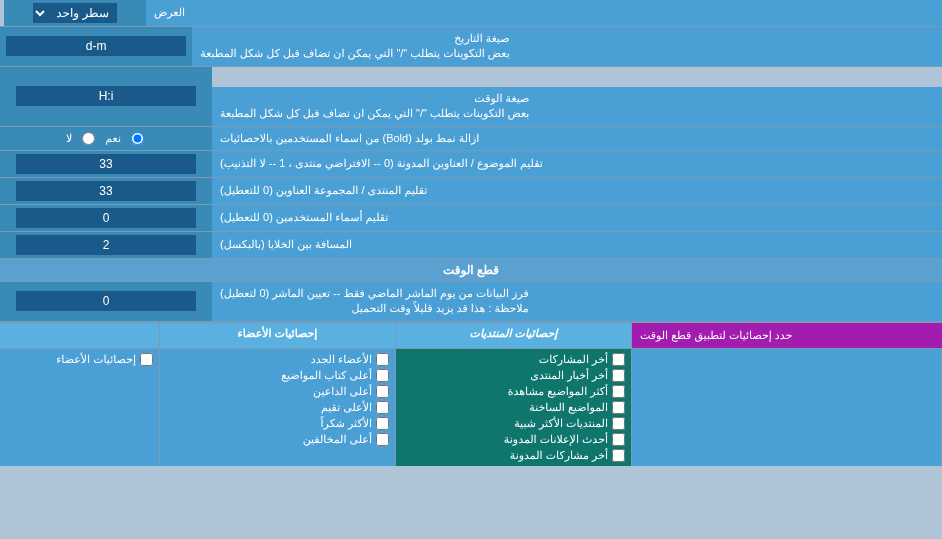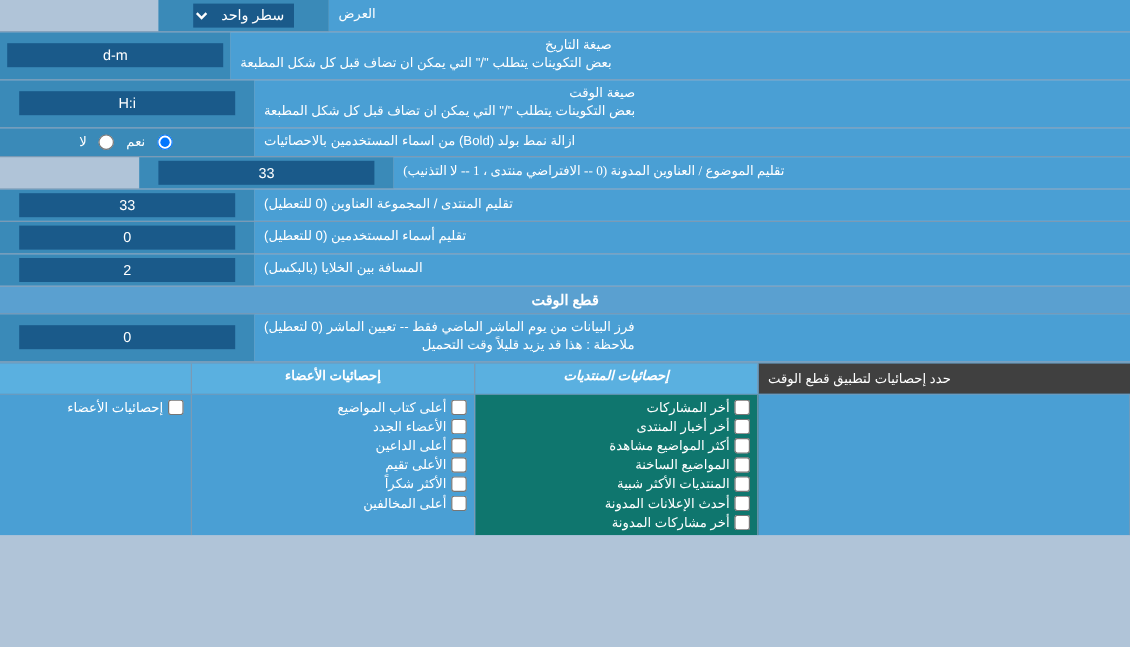--- a/index.html
+++ b/index.html
@@ -116,58 +116,58 @@
       color: #fff;
       font-size: 11px;
       white-space: nowrap;
     }
 
     .checkbox-item input[type="checkbox"] {
       margin: 0;
     }
 
     .limit-label-cell {
-      background: #404040;
+      background: #a21caf;
       color: #fff;
       padding: 6px 8px;
       font-size: 11px;
       display: flex;
       align-items: flex-start;
       justify-content: flex-end;
       text-align: right;
     }
   </style>
 </head>
 <body>
 
 <div>
 
   <div class="row">
-    <div class="label-cell" style="width:668px;">
+    <div class="label-cell" style="width:796px;">
       <span>العرض</span>
     </div>
     <div class="input-cell" style="width:142px;">
       <select class="select-field"><option style="background: rgb(26, 90, 138);">سطر واحد</option><option style="background: rgb(26, 90, 138);">سطرين</option><option style="background: rgb(26, 90, 138);">ثلاثة سطور</option></select>
     </div>
   </div>
 
   <div class="row">
     <div class="label-cell" style="width:830px;">
       <div>
         <div style="white-space:pre-line;">صيغة التاريخ
 بعض التكوينات يتطلب "/" التي يمكن ان تضاف قبل كل شكل المطبعة</div>
       </div>
     </div>
     <div class="input-cell" style="width:212px;">
       <input class="input-field" type="text" style="width: 180px;" value="d-m">
     </div>
   </div>
 
   <div class="row">
-    <div class="label-cell" style="width:730px;">
+    <div class="label-cell" style="width:730px;margin-top:20px;">
       <div style="white-space:pre-line;">صيغة الوقت
 بعض التكوينات يتطلب "/" التي يمكن ان تضاف قبل كل شكل المطبعة</div>
     </div>
     <div class="input-cell" style="width:212px;">
       <input class="input-field" type="text" style="width: 180px;" value="H:i">
     </div>
   </div>
 
   <div class="row">
     <div class="label-cell" style="width:730px;justify-content:flex-end;">
@@ -177,21 +177,21 @@
       <div class="radio-group">
         <input type="radio" name="bold" value="yes" checked="" style="">
         <label>نعم</label>
         <input type="radio" name="bold" value="no" style="">
         <label>لا</label>
       </div>
     </div>
   </div>
 
   <div class="row">
-    <div class="label-cell" style="width:614px;font-family:Liberation Serif, serif;">
+    <div class="label-cell" style="width:730px;">
       <span>تقليم الموضوع / العناوين المدونة (0 -- الافتراضي منتدى ، 1 -- لا التذنيب)</span>
     </div>
     <div class="input-cell" style="width:212px;">
       <input class="input-field" type="text" style="width: 180px;" value="33">
     </div>
   </div>
 
   <div class="row">
     <div class="label-cell" style="width:730px;">
       <span>تقليم المنتدى / المجموعة العناوين (0 للتعطيل)</span>
@@ -280,28 +280,28 @@
         </div>
         <div class="checkbox-item">
           <input type="checkbox" style="">
           <span>أخر مشاركات المدونة</span>
         </div>
       </div>
 
       <div class="checkboxes-col" style="flex:1; background:#4a9fd4;">
         <div class="checkbox-item">
           <input type="checkbox" style="">
+          <span>الأعضاء الجدد</span>
+        </div>
+        <div class="checkbox-item">
+          <input type="checkbox" style="">
           <span>أعلى كتاب المواضيع</span>
         </div>
         <div class="checkbox-item">
           <input type="checkbox" style="">
-          <span>الأعضاء الجدد</span>
-        </div>
-        <div class="checkbox-item">
-          <input type="checkbox" style="">
           <span>أعلى الداعين</span>
         </div>
         <div class="checkbox-item">
           <input type="checkbox" style="">
           <span>الأعلى تقيم</span>
         </div>
         <div class="checkbox-item">
           <input type="checkbox" style="">
           <span>الأكثر شكراً</span>
         </div>

